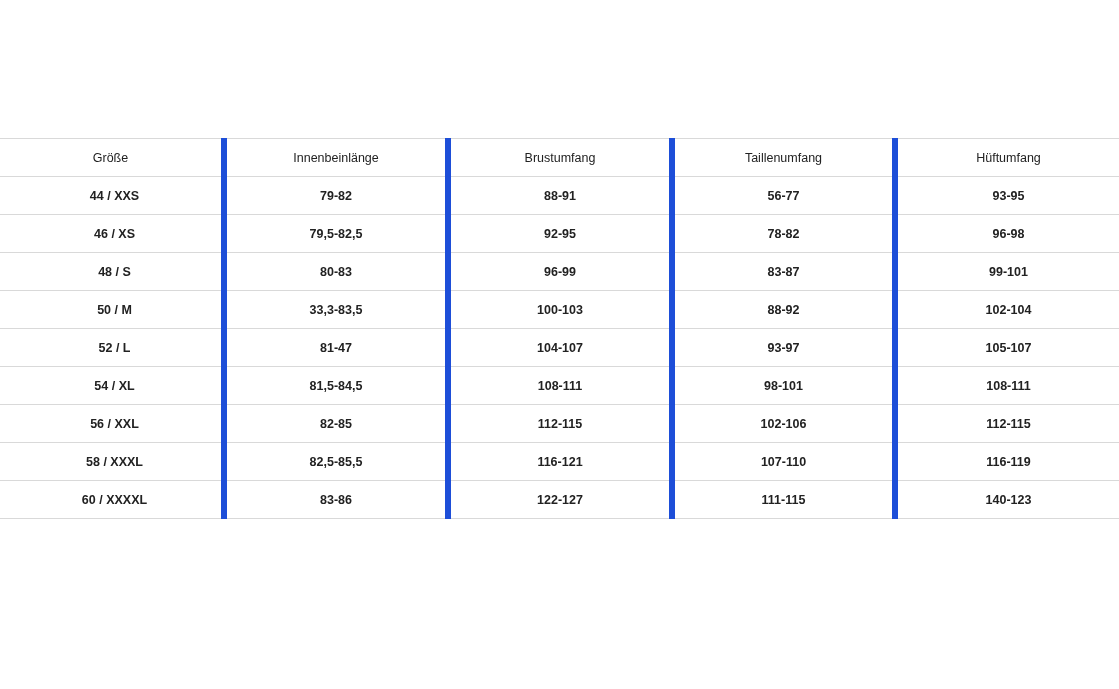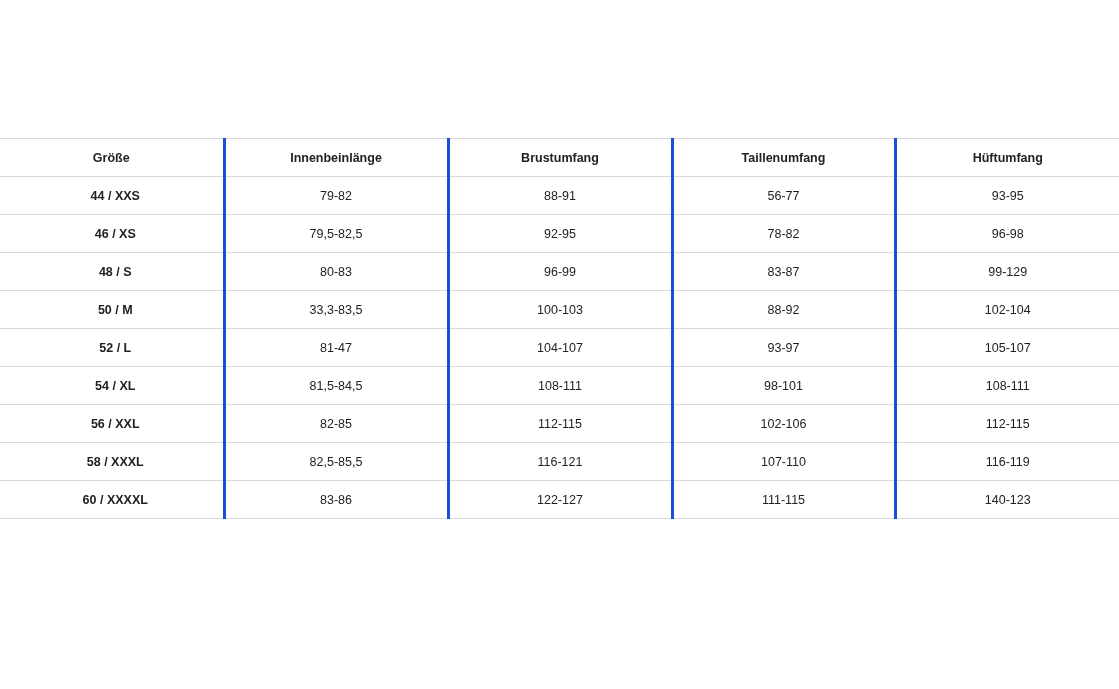--- a/index.html
+++ b/index.html
@@ -26,34 +26,34 @@
     width: 1119px;
     table-layout: fixed;
   }
   table.size-table th,
   table.size-table td {
     border: 1px solid #d9d9d9;
     border-left: none;
     border-right: none;
     height: 37px;
     font-size: 12.5px;
-    font-weight: normal;
+    font-weight: bold;
     color: #222222;
     text-align: center;
     vertical-align: middle;
     padding: 0;
   }
   table.size-table th {
-    font-weight: bold;
+    font-weight: normal;
     font-size: 12.5px;
   }
   
   table.size-table th + th,
   table.size-table td + td {
-    border-left: 3px solid #1d4ed8;
+    border-left: 6px solid #1d4ed8;
   }
   table.size-table thead th {
     border-top: 1px solid #d9d9d9;
     border-bottom: 1px solid #d9d9d9;
   }
   table.size-table tbody td {
     border-top: none;
     border-bottom: 1px solid #d9d9d9;
   }
   
@@ -101,21 +101,21 @@
         <td>79,5-82,5</td>
         <td>92-95</td>
         <td>78-82</td>
         <td>96-98</td>
       </tr>
       <tr>
         <td class="size-cell">48 / S</td>
         <td>80-83</td>
         <td>96-99</td>
         <td>83-87</td>
-        <td>99-129</td>
+        <td>99-101</td>
       </tr>
       <tr>
         <td class="size-cell">50 / M</td>
         <td>33,3-83,5</td>
         <td>100-103</td>
         <td>88-92</td>
         <td>102-104</td>
       </tr>
       <tr>
         <td class="size-cell">52 / L</td>

